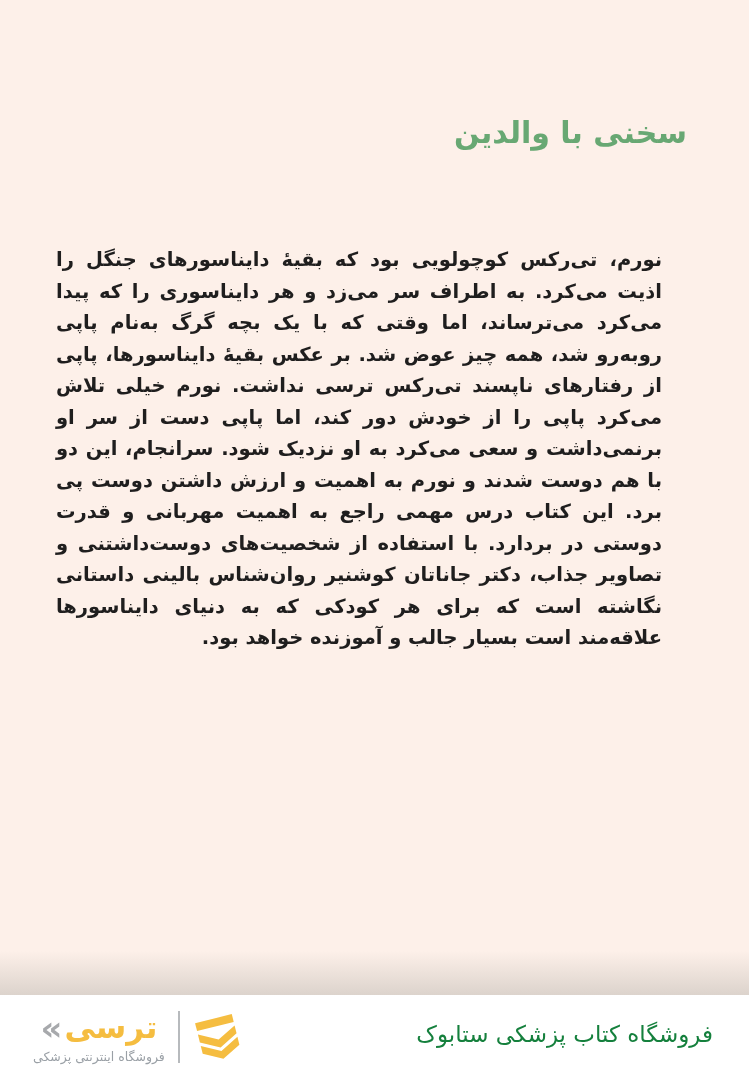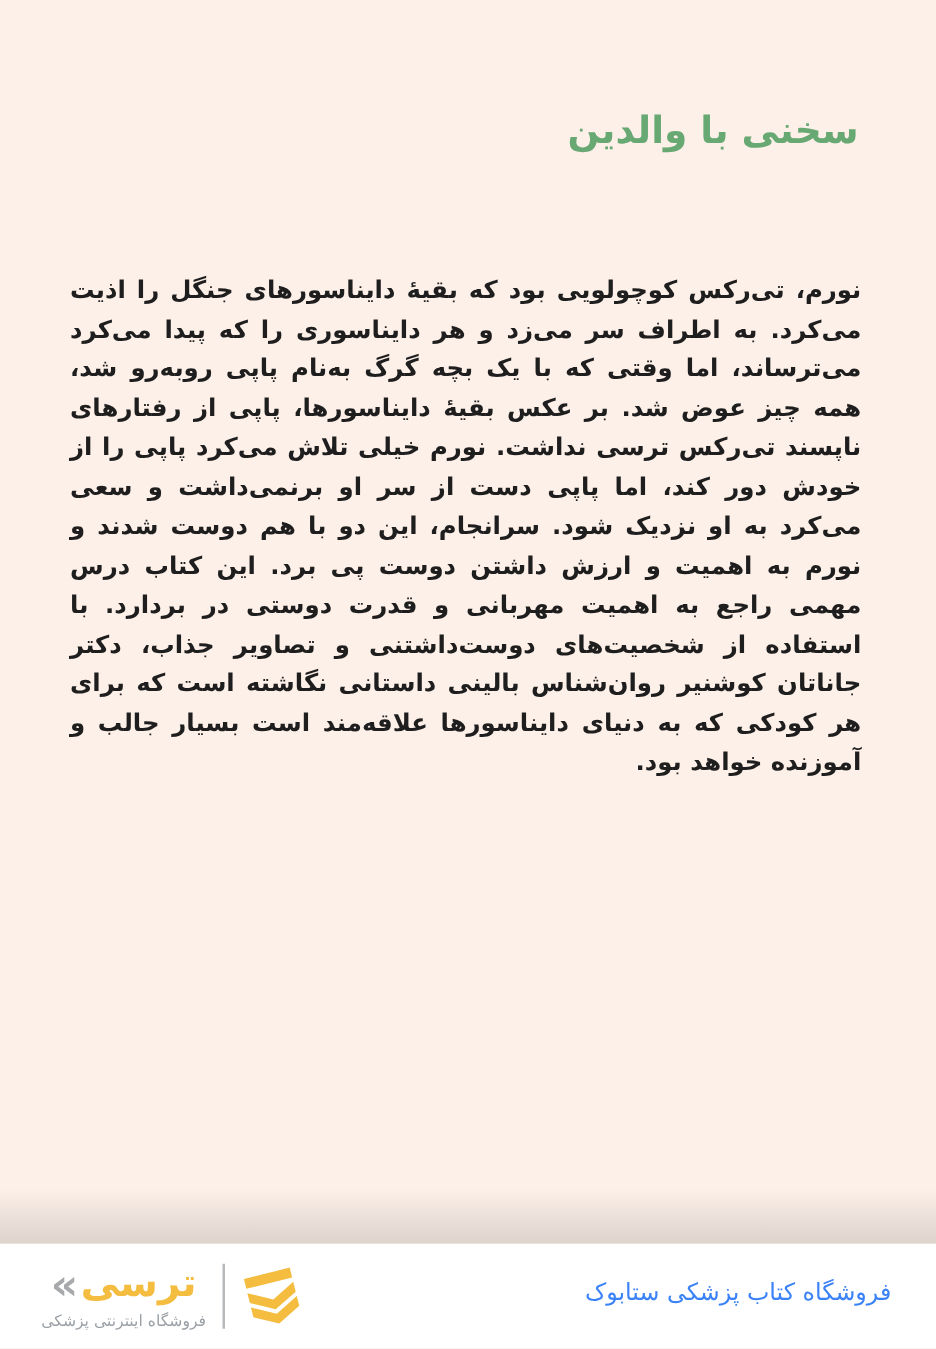--- a/index.html
+++ b/index.html
@@ -10,35 +10,35 @@
     height: 1079px;
     margin: 0 auto;
     background: #fdf0e9;
     overflow: hidden;
     font-family: "DejaVu Sans", "Liberation Sans", sans-serif;
   }
   .content {
     position: absolute;
     top: 0; left: 0; right: 0;
     height: 995px;
-    padding-top: 84px;
+    padding-top: 112px;
   }
   .page-title {
     direction: rtl;
     text-align: right;
     margin: 0 62px 0 60px;
     font-size: 30px;
     font-weight: bold;
     color: #68a873;
     line-height: 1.4;
   }
   .body-paragraph {
     direction: rtl;
     text-align: justify;
-    margin: 90px 60px 0 56px;
+    margin: 90px 87px 0 56px;
     font-size: 19.5px;
     line-height: 31.5px;
     font-weight: 700;
     color: #1f1e1e;
   }
   .page-bottom-shadow {
     position: absolute;
     left: 0; right: 0;
     bottom: 84px;
     height: 44px;
@@ -80,22 +80,22 @@
   .logo-divider {
     width: 2px;
     height: 52px;
     background: #b7babd;
     margin: 0 11px 0 13px;
   }
   .emblem { display: inline-flex; }
   .footer-right { text-align: right; }
   .store-tagline {
     direction: rtl;
-    font-size: 19px;
-    color: #3b82f6;
+    font-size: 23px;
+    color: #15803d;
     margin-bottom: 5px;
     line-height: 1.2;
   }
   .website-url {
     direction: ltr;
     font-size: 22.5px;
     font-weight: bold;
     letter-spacing: 7px;
     color: #1b1b1b;
     line-height: 1;

